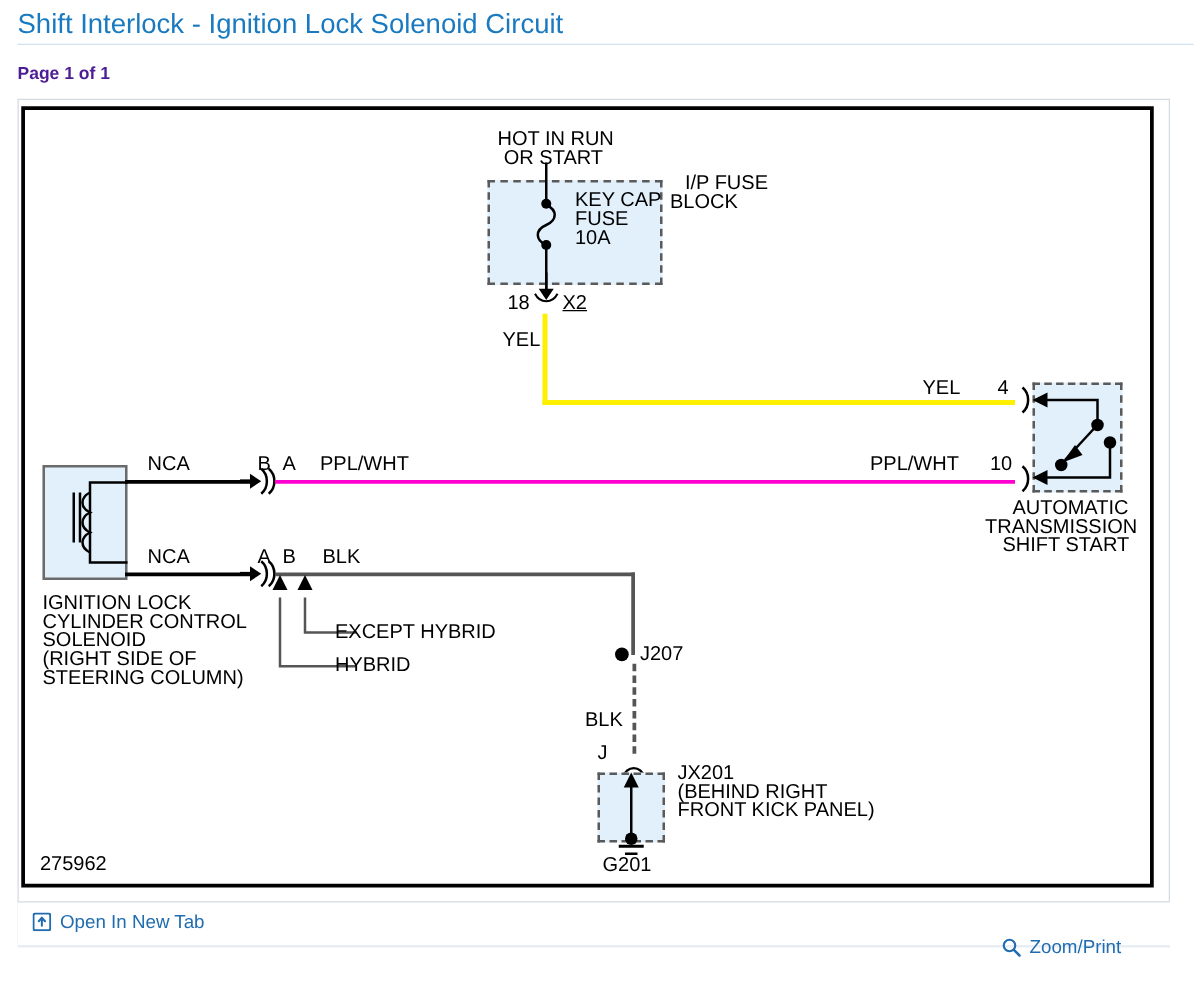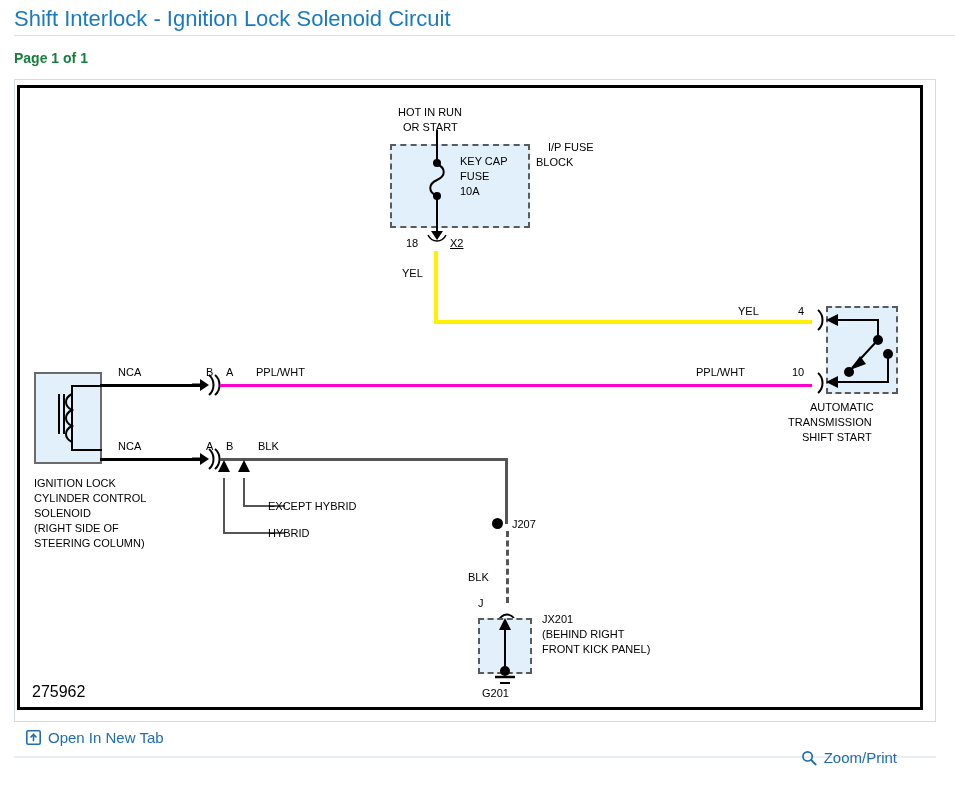--- a/index.html
+++ b/index.html
@@ -30,21 +30,21 @@
     position: absolute;
     left: 14px; top: 35px;
     width: 941px; height: 1px;
     background: #cfe3f2;
   }
   #page-indicator {
     position: absolute;
     left: 14px; top: 50px;
     font-size: 14px;
     font-weight: bold;
-    color: #15803d;
+    color: #4c1d95;
   }
 
   
   #viewer-panel {
     position: absolute;
     left: 14px; top: 79px;
     width: 922px; height: 676px;
     border: 1px solid #d3dbe2;
     background: #ffffff;
   }
@@ -88,21 +88,21 @@
     align-items: center;
     gap: 7px;
   }
   #open-new-tab { left: 26px; top: 729px; }
   #zoom-print  { right: 22px; top: 749px; }
   .fi-icon { display: inline-block; line-height: 0; }
 
   
   .lbl {
     position: absolute;
-    font-size: 11px;
+    font-size: 16px;
     color: #000000;
     white-space: pre;
     line-height: 14px;
   }
   .wire {
     position: absolute;
     background: #444444;
   }
   .wire.h { height: 2px; }
   .wire.v { width: 2px; }

